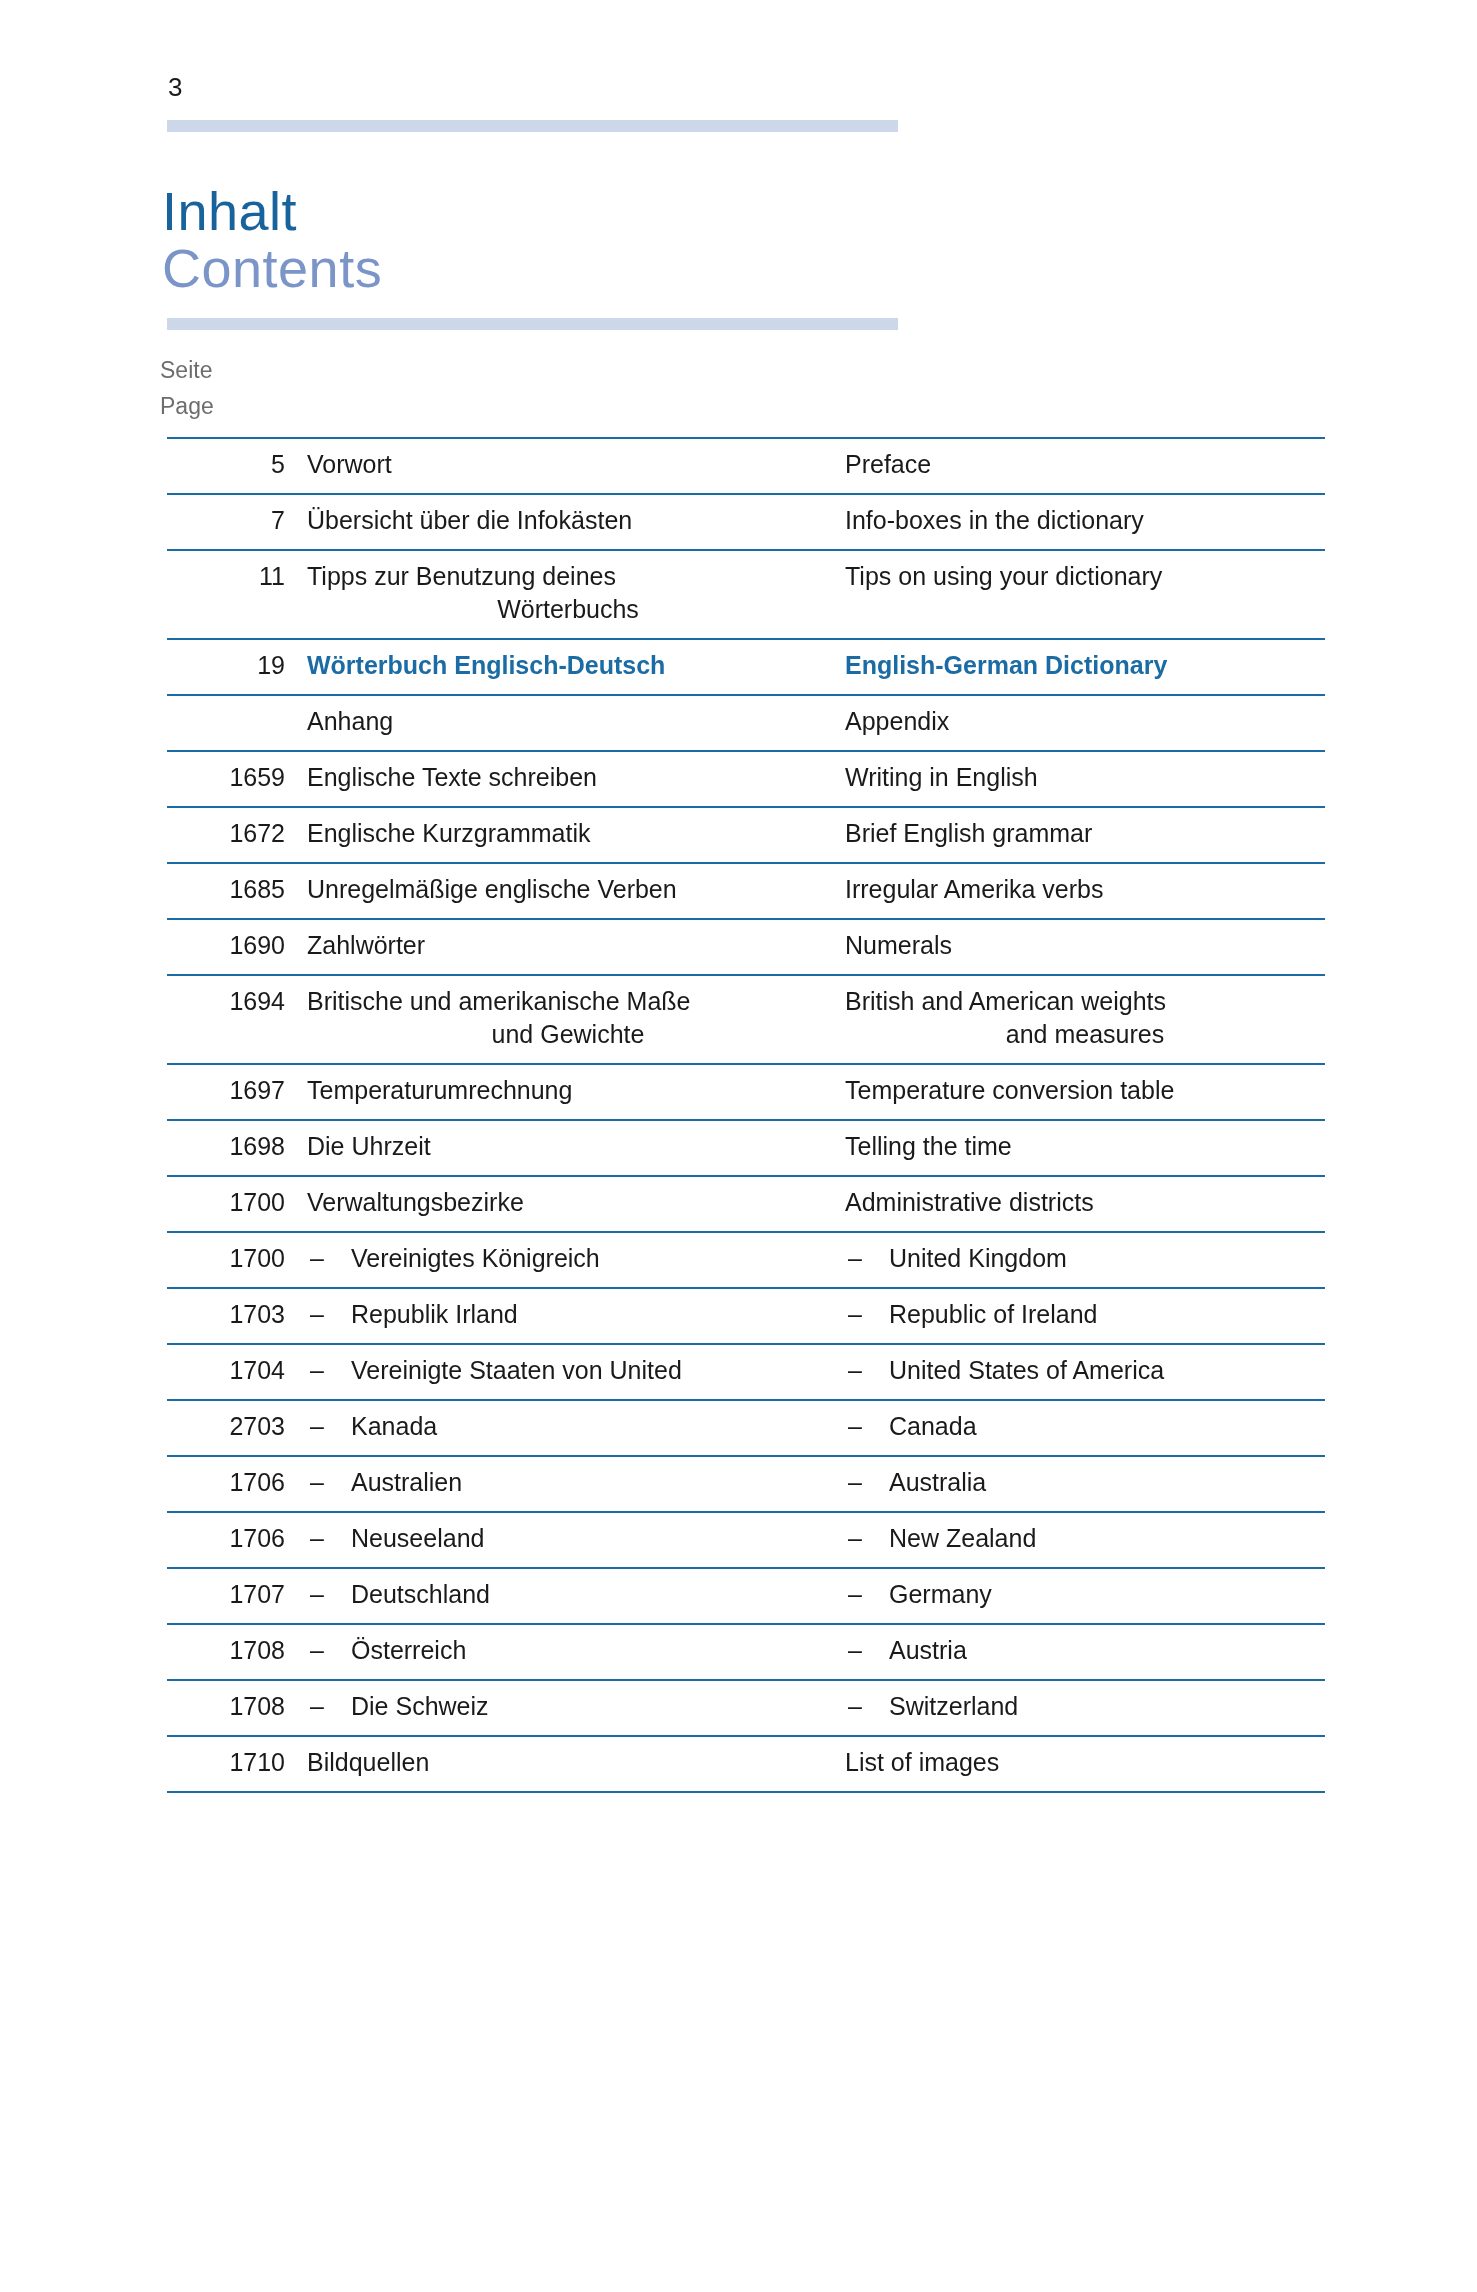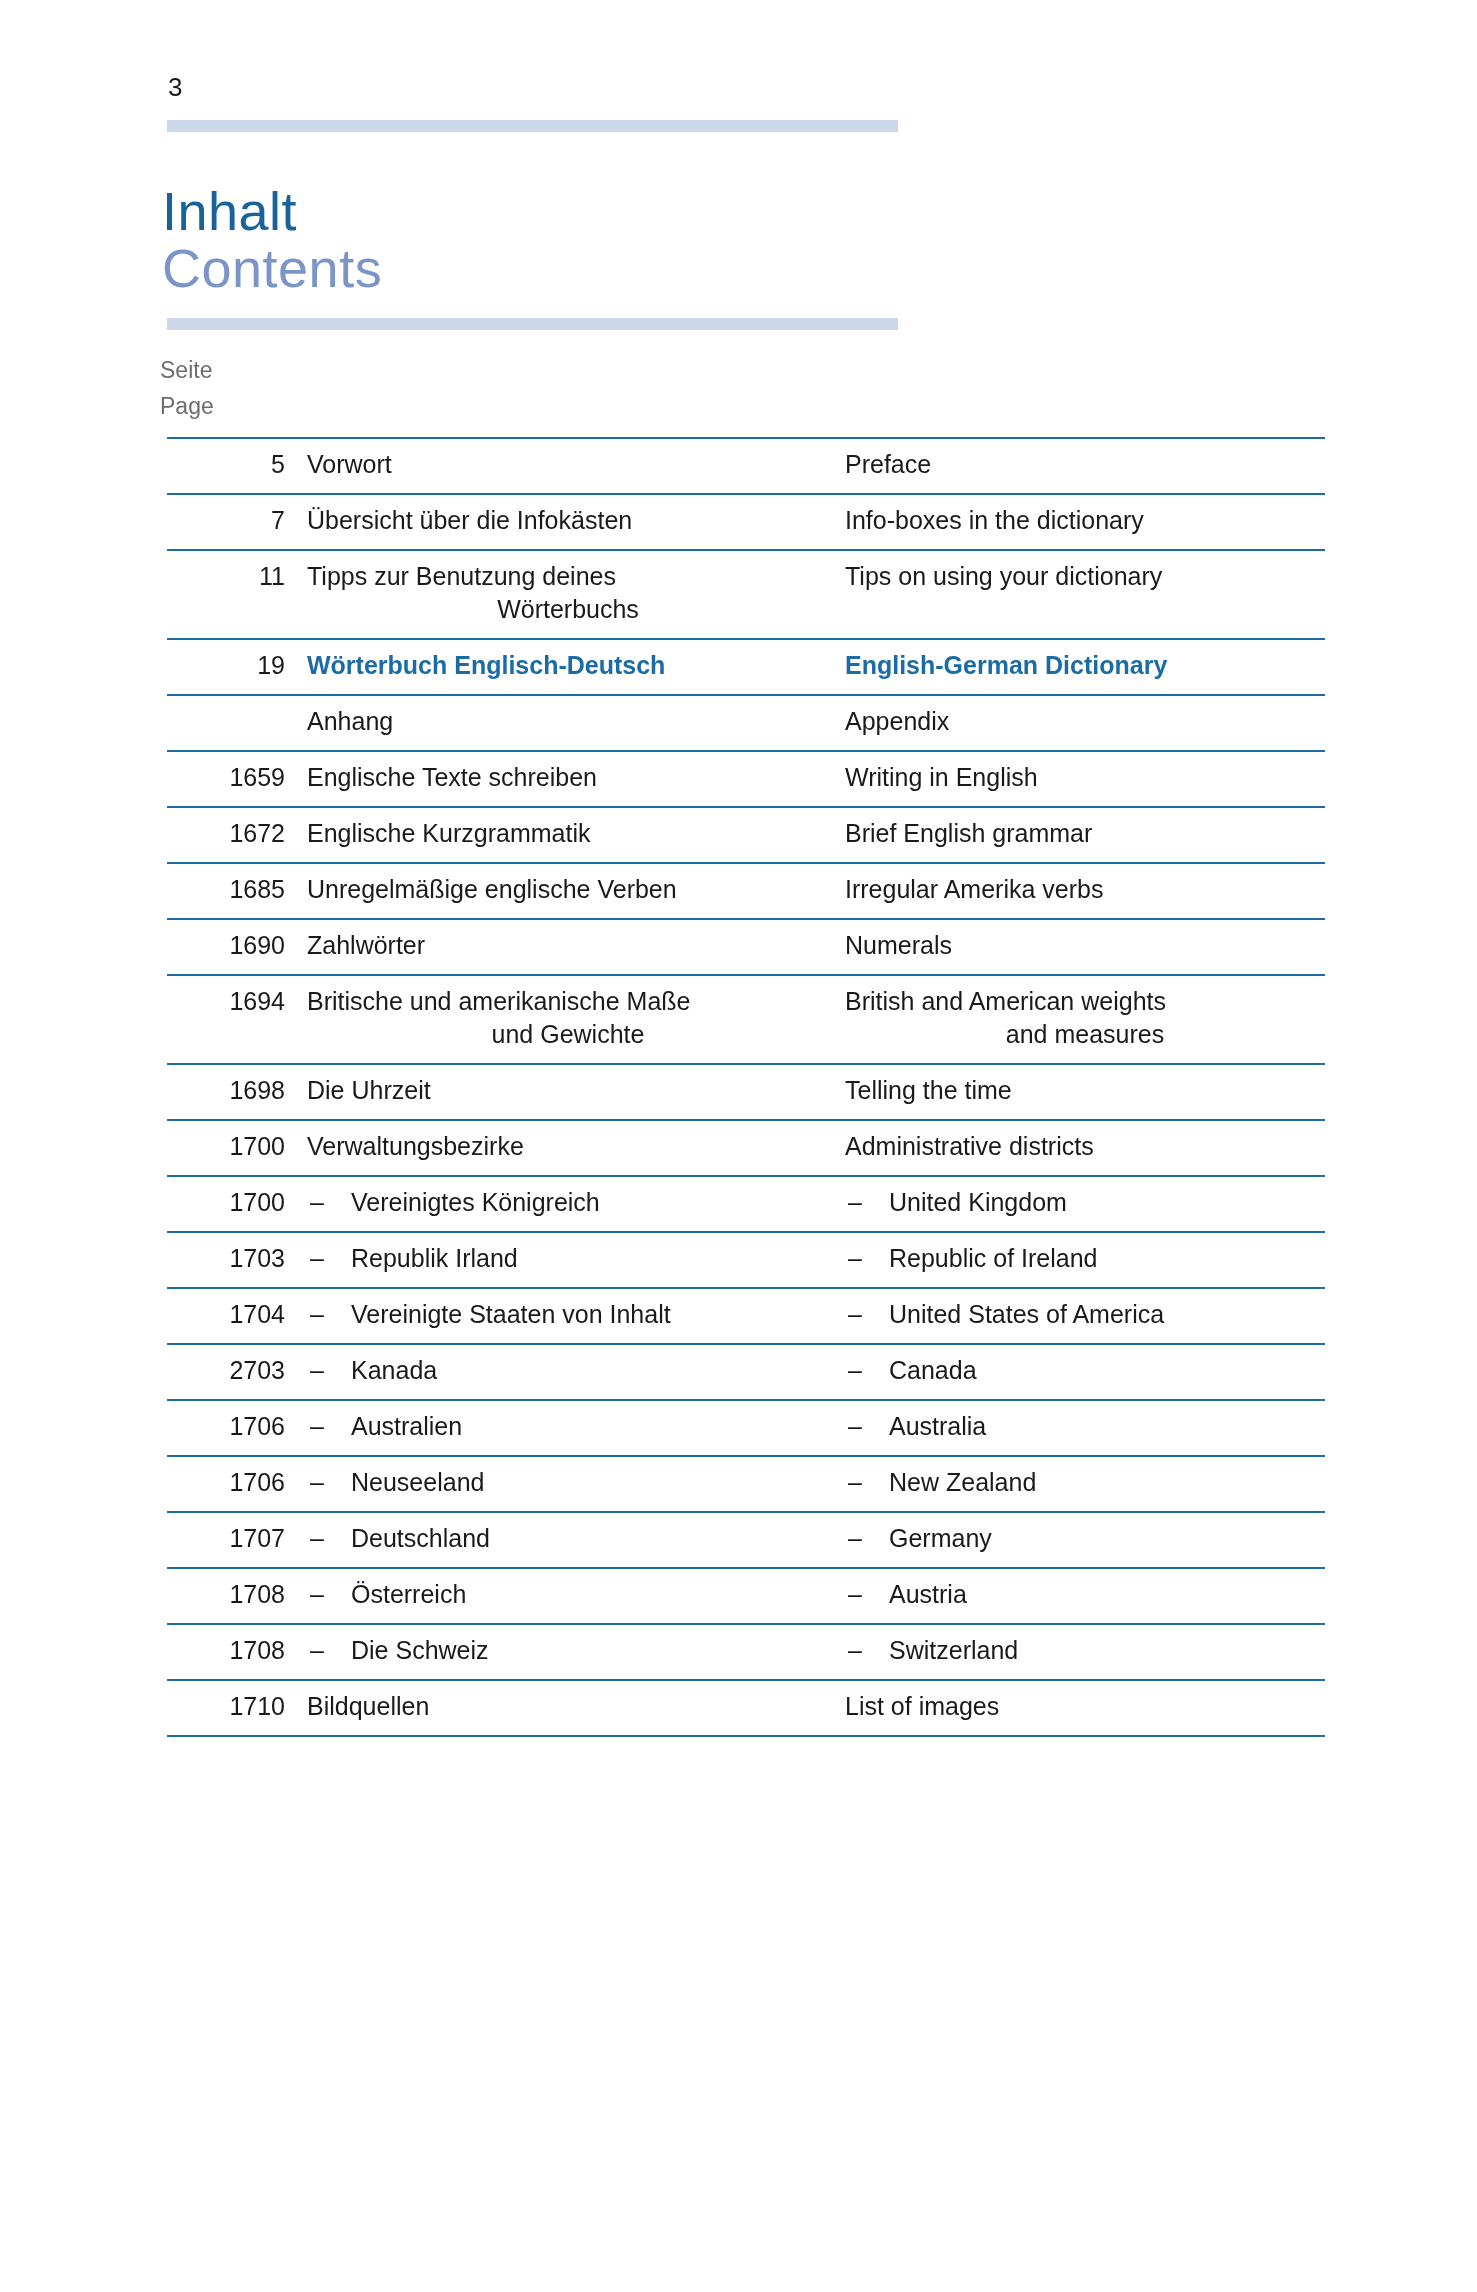--- a/index.html
+++ b/index.html
@@ -248,20 +248,29 @@
             <td class="c-de">
               <span class="lbl">Britische und amerikanische Maße</span>
               <span class="lbl l2">und Gewichte</span>
             </td>
             <td class="c-en">
               <span class="lbl">British and American weights</span>
               <span class="lbl l2">and measures</span>
             </td>
           </tr>
           <tr>
+            <td class="c-page">1697</td>
+            <td class="c-de">
+              <span class="lbl">Temperaturumrechnung</span>
+            </td>
+            <td class="c-en">
+              <span class="lbl">Temperature conversion table</span>
+            </td>
+          </tr>
+          <tr>
             <td class="c-page">1698</td>
             <td class="c-de">
               <span class="lbl">Die Uhrzeit</span>
             </td>
             <td class="c-en">
               <span class="lbl">Telling the time</span>
             </td>
           </tr>
           <tr>
             <td class="c-page">1700</td>
@@ -300,21 +309,21 @@
                 <span class="dash">–</span>
                 <span class="lbl">Republic of Ireland</span>
               </span>
             </td>
           </tr>
           <tr>
             <td class="c-page">1704</td>
             <td class="c-de">
               <span class="dash-wrap">
                 <span class="dash">–</span>
-                <span class="lbl">Vereinigte Staaten von Inhalt</span>
+                <span class="lbl">Vereinigte Staaten von United</span>
               </span>
             </td>
             <td class="c-en">
               <span class="dash-wrap">
                 <span class="dash">–</span>
                 <span class="lbl">United States of America</span>
               </span>
             </td>
           </tr>
           <tr>

